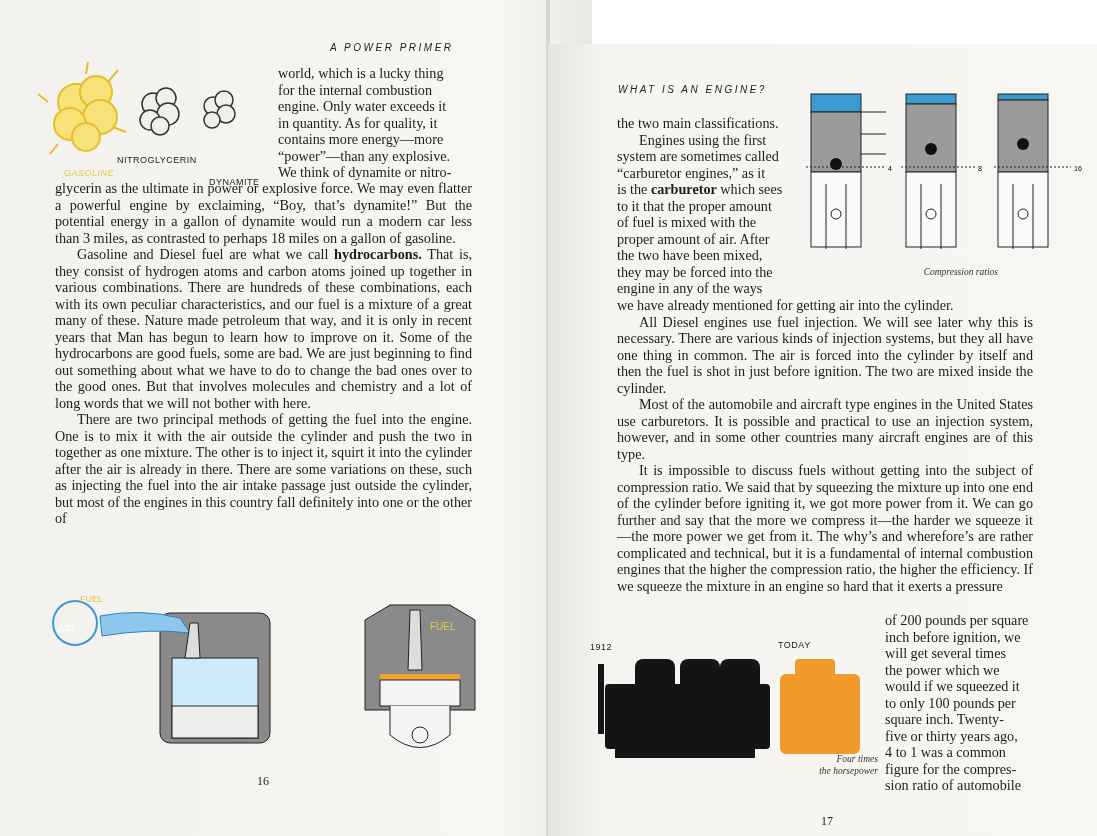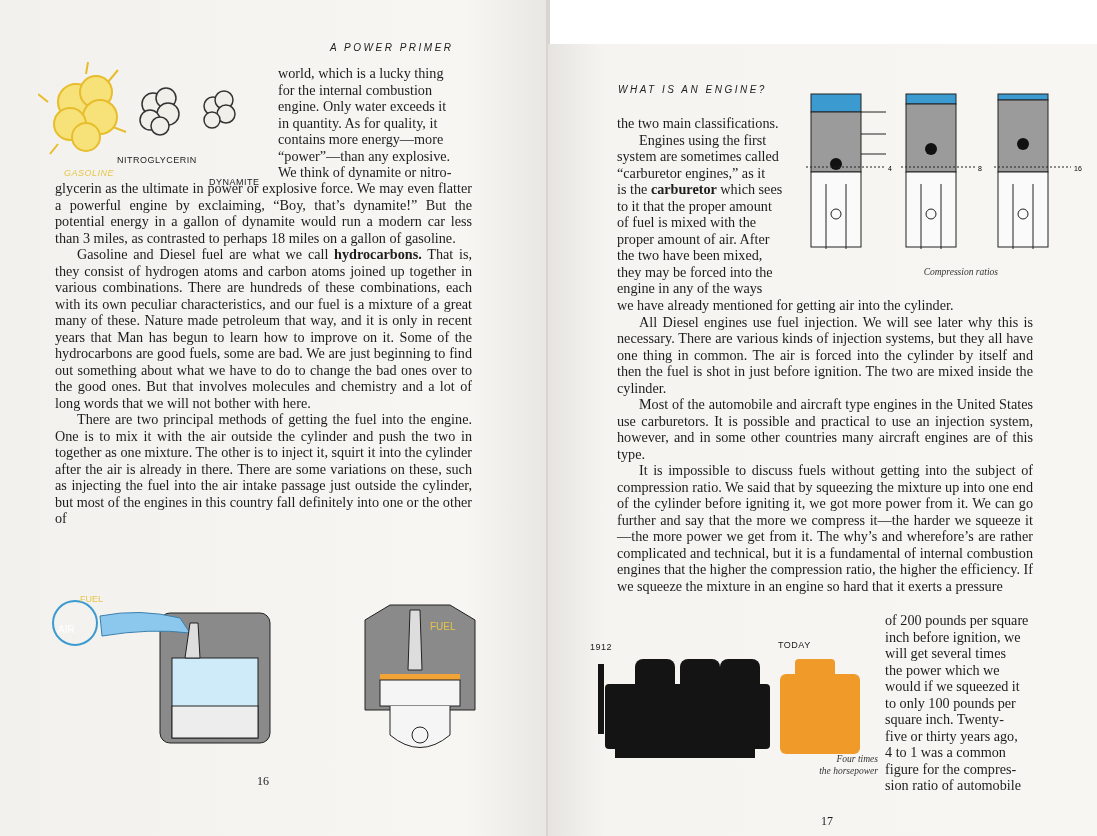--- a/index.html
+++ b/index.html
@@ -1,17 +1,17 @@
 <!DOCTYPE html>
 <html><head>
 <meta charset="utf-8">
 <style>
   html,body{margin:0;padding:0;}
   body{width:1097px;height:836px;background:#ffffff;position:relative;overflow:hidden;font-family:"Liberation Serif",serif;color:#1c1c1c;}
-  .page{position:absolute;top:0;height:836px;}
+  .page{position:absolute;top:0;height:836px;padding-left:44px;}
   .page.left{left:0;width:548px;background:linear-gradient(to right,#f3f1ee 0%,#f7f6f3 85%,#e9e7e3 100%);}
   .page.right{left:548px;width:549px;background:linear-gradient(to right,#e6e4e0 0%,#f5f4f1 10%,#f7f6f3 100%);margin-top:44px;}
   .gutter{position:absolute;left:546px;top:0;width:4px;height:836px;background:#d8d5d0;}
   .running-head{position:absolute;font-family:"Liberation Sans",sans-serif;font-style:italic;font-size:10px;letter-spacing:2.5px;color:#222;}
   .txt{position:absolute;font-size:14.2px;line-height:16.5px;text-align:justify;}
   .txt p{margin:0;}
   .indent{text-indent:22px;}
   .bold{font-weight:bold;font-family:"Liberation Serif",serif;}
   .label-sans{position:absolute;font-family:"Liberation Sans",sans-serif;font-size:9px;letter-spacing:0.5px;text-align:center;}
   .caption{position:absolute;font-style:italic;font-size:9.5px;color:#333;text-align:right;line-height:12px;}

